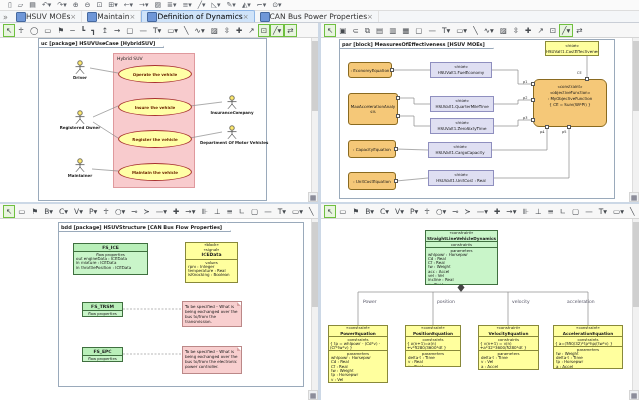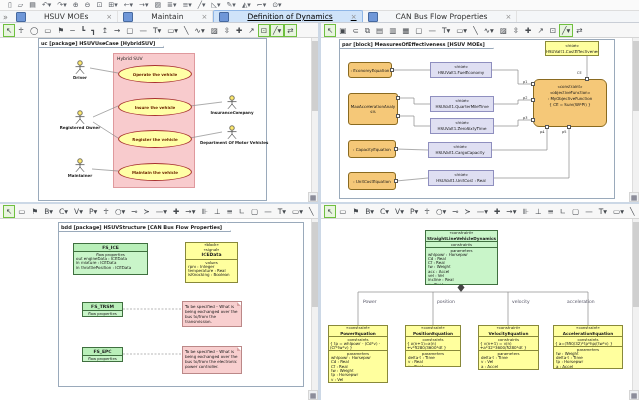--- a/index.html
+++ b/index.html
@@ -3,22 +3,22 @@
 <meta charset="utf-8">
 <style>
   html,body{margin:0;padding:0;background:#9aa5b1;}
   .app{position:relative;width:639px;height:400px;background:#ccd8e6;font-family:"DejaVu Sans",sans-serif;overflow:hidden;color:#1a1a1a;}
   
   .mtb{position:absolute;left:0;top:0;width:639px;height:11px;background:#fafafa;border-bottom:1px solid #ddd;display:flex;align-items:center;padding-left:5px;box-sizing:border-box;}
   .mtb .tbi{font-size:7px;line-height:9px;color:#5a5f66;padding:0 3px;}
   .tabbar{position:absolute;left:0;top:11px;width:639px;height:12px;background:#f4f6f8;border-bottom:1px solid #c9ced6;display:flex;align-items:flex-end;box-sizing:border-box;}
   .tabscroll{font-size:8px;color:#777;padding:0 3px;}
   .tabs{display:flex;height:12px;align-items:flex-end;}
-  .tab{display:inline-flex;align-items:center;gap:18px;padding:0 5px;height:11px;font-size:7.5px;color:#333;border-right:1px solid #e2e2e2;white-space:nowrap;}
-  .tabs .on{background:#cfe3f9;border:1px solid #8fb6e6;border-bottom:0;border-radius:2px 2px 0 0;color:#000;text-decoration:underline;}
+  .tab{display:inline-flex;align-items:center;gap:0;padding:0 5px;height:11px;font-size:7.5px;color:#333;border-right:1px solid #e2e2e2;white-space:nowrap;}
+  .tabs .on{background:#cfe3f9;border:1px solid #8fb6e6;border-bottom:0;border-radius:2px 2px 0 0;color:#000;}
   .tab-ic{width:8px;height:8px;background:#6f97d8;border:1px solid #46699f;border-radius:1px;display:inline-block;}
   .tab-x{color:#8a8a8a;font-size:7px;}
   
   .pane{position:absolute;background:#fff;}
   #p-uc{left:0;top:23px;width:318px;height:179px;}
   #p-par{left:321px;top:23px;width:318px;height:179px;}
   #p-bdd{left:0;top:204px;width:318px;height:196px;}
   #p-dyn{left:321px;top:204px;width:318px;height:196px;}
   .ptb{position:absolute;left:0;top:0;right:0;height:15px;background:#f7f7f7;border-bottom:1px solid #d5d5d5;display:flex;align-items:center;padding-left:3px;box-sizing:border-box;overflow:hidden;}
   .ptb .tbi{font-size:7.5px;line-height:11px;color:#45494e;padding:0 2px;margin:0 1px;white-space:nowrap;}
@@ -134,21 +134,21 @@
         <span>Maintain</span>
         <span class="tab-x">×</span>
       </div>
         <div class="tab on">
         <span class="tab-ic"></span>
         <span>Definition of Dynamics</span>
         <span class="tab-x">×</span>
       </div>
         <div class="tab">
         <span class="tab-ic"></span>
-        <span>CAN Bus Flow Properties</span>
+        <span>CAN Bus Power Properties</span>
         <span class="tab-x">×</span>
       </div>
       </div>
   </div>
 
   <div style="position:absolute;left:318px;top:23px;width:3px;height:377px;background:#ccd8e6;"></div>
   <div style="position:absolute;left:0;top:202px;width:639px;height:2px;background:#ccd8e6;"></div>
 
   <div class="pane" id="p-uc">
     <div class="ptb">

